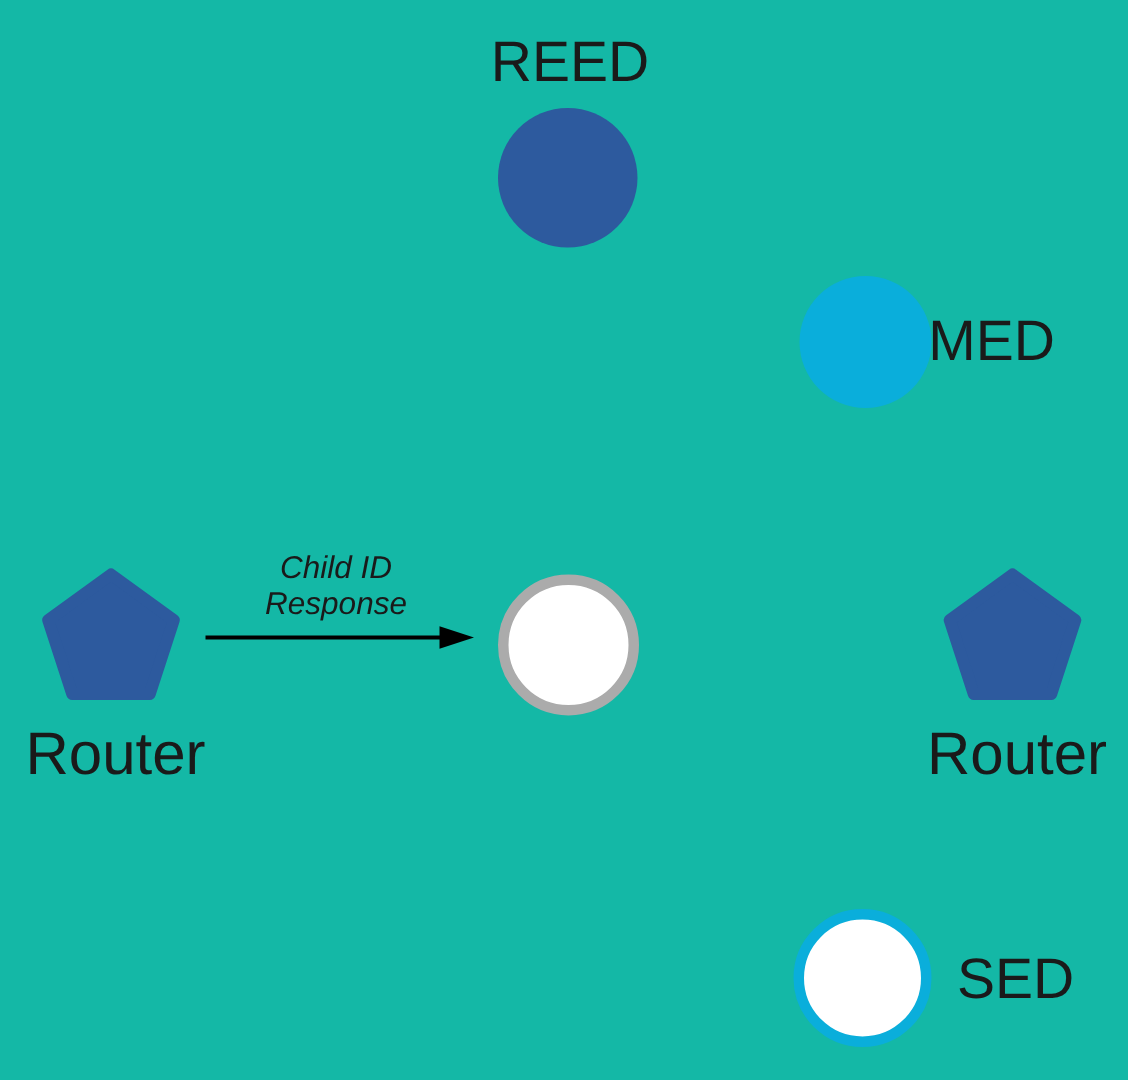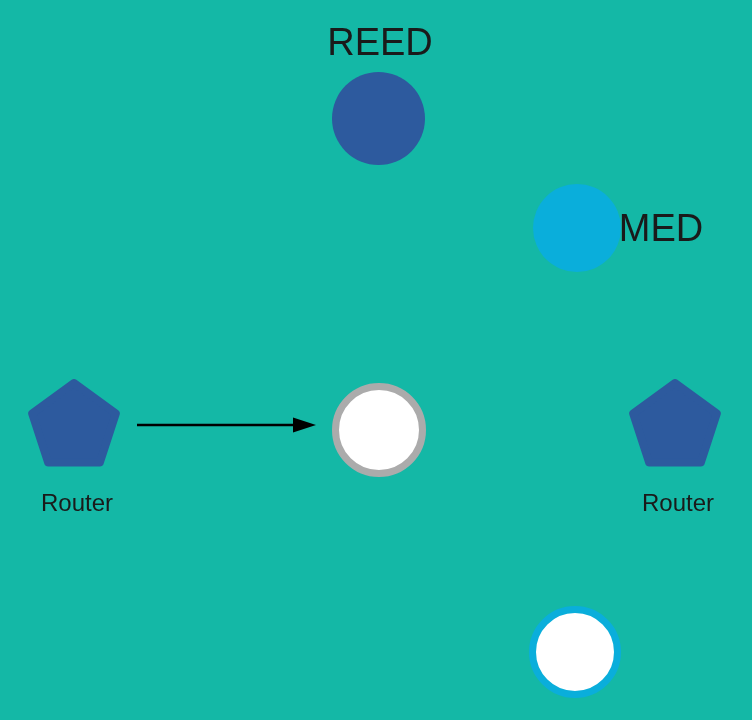--- a/index.html
+++ b/index.html
@@ -17,21 +17,21 @@
   }
   .node-label {
     position: absolute;
     transform: translate(-50%, -50%);
     font-size: 38px;
     line-height: 1;
     white-space: nowrap;
     color: #1a1a1a;
   }
   .router-label {
-    font-size: 24px;
+    font-size: 40px;
   }
   .circle {
     position: absolute;
     border-radius: 50%;
     box-sizing: border-box;
   }
   .reed-circle   { left: 332px; top: 72px;  width: 93px; height: 93px; }
   .med-circle    { left: 533px; top: 184px; width: 88px; height: 88px; }
   .joiner-circle { left: 332px; top: 383px; width: 94px; height: 94px; border: 7px solid #ABABAB; background: #ffffff; }
   .sed-circle    { left: 529px; top: 606px; width: 92px; height: 92px; border: 7px solid #0AAEDB; background: #ffffff; }
@@ -79,27 +79,32 @@
   <div class="circle reed-circle" style="background-color: rgb(45, 90, 158);"></div>
 
   <div class="circle med-circle" style="background-color: rgb(10, 174, 219);"></div>
   <div class="node-label med-label" style="color: rgb(26, 26, 26);">MED</div>
 
   <svg class="pentagon pentagon-left" viewBox="-50 -50 100 100">
     <polygon points="0,-44 41.85,-13.6 25.86,35.6 -25.86,35.6 -41.85,-13.6" stroke-width="8" stroke-linejoin="round" style="fill: rgb(45, 90, 158); stroke: rgb(45, 90, 158);"></polygon>
   </svg>
   <div class="node-label router-label router-left-label" style="color: rgb(26, 26, 26);">Router</div>
 
+  <div class="arrow-caption">
+    <div>Child ID</div>
+    <div>Response</div>
+  </div>
   <svg class="arrow-svg" viewBox="0 0 196 24">
     <line x1="7" y1="12" x2="166" y2="12" stroke-width="2.6" style="stroke: rgb(0, 0, 0);"></line>
     <polygon points="163,4.5 186,12 163,19.5" style="fill: rgb(0, 0, 0);"></polygon>
   </svg>
 
   <div class="circle joiner-circle" style="border-color: rgb(171, 171, 171);"></div>
 
   <svg class="pentagon pentagon-right" viewBox="-50 -50 100 100">
     <polygon points="0,-44 41.85,-13.6 25.86,35.6 -25.86,35.6 -41.85,-13.6" stroke-width="8" stroke-linejoin="round" style="fill: rgb(45, 90, 158); stroke: rgb(45, 90, 158);"></polygon>
   </svg>
   <div class="node-label router-label router-right-label" style="color: rgb(26, 26, 26);">Router</div>
 
   <div class="circle sed-circle" style="border-color: rgb(10, 174, 219);"></div>
+  <div class="node-label sed-label" style="color: rgb(26, 26, 26);">SED</div>
 
 </div>
 
 </body></html>

